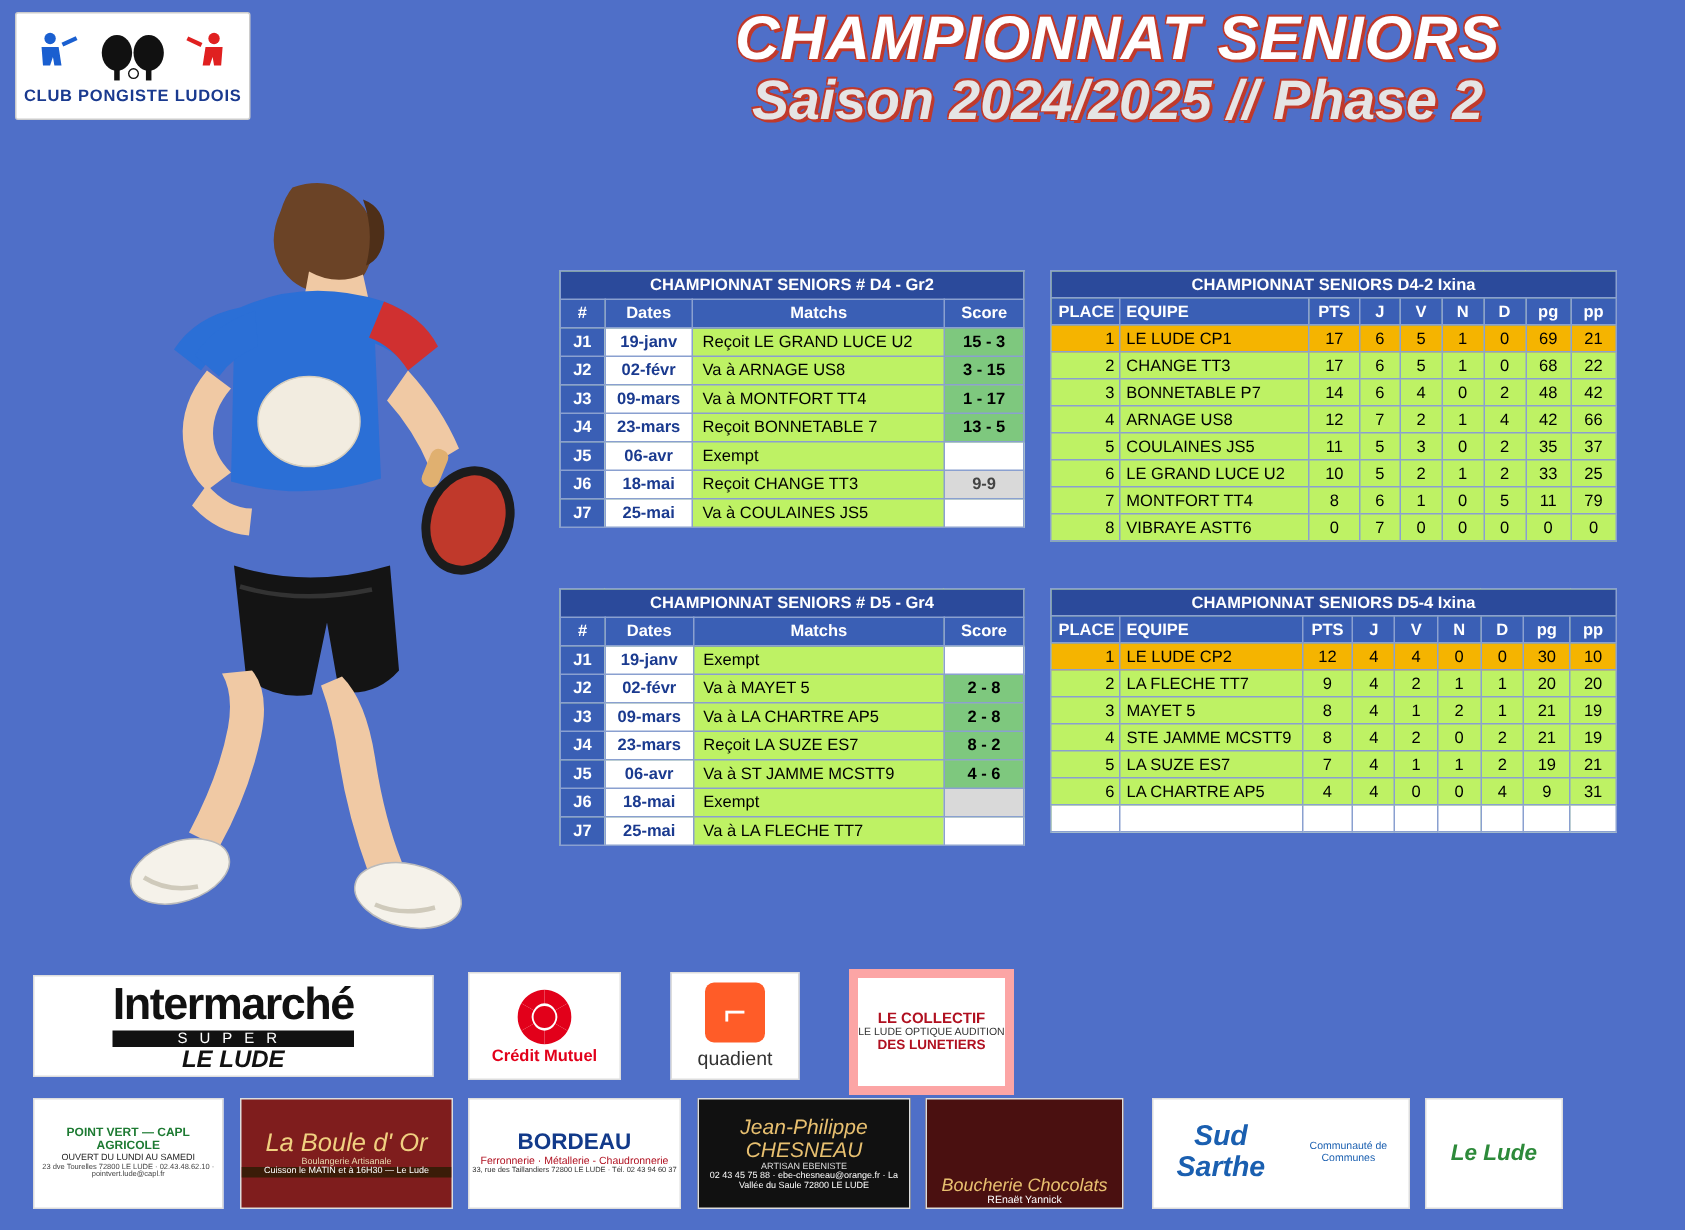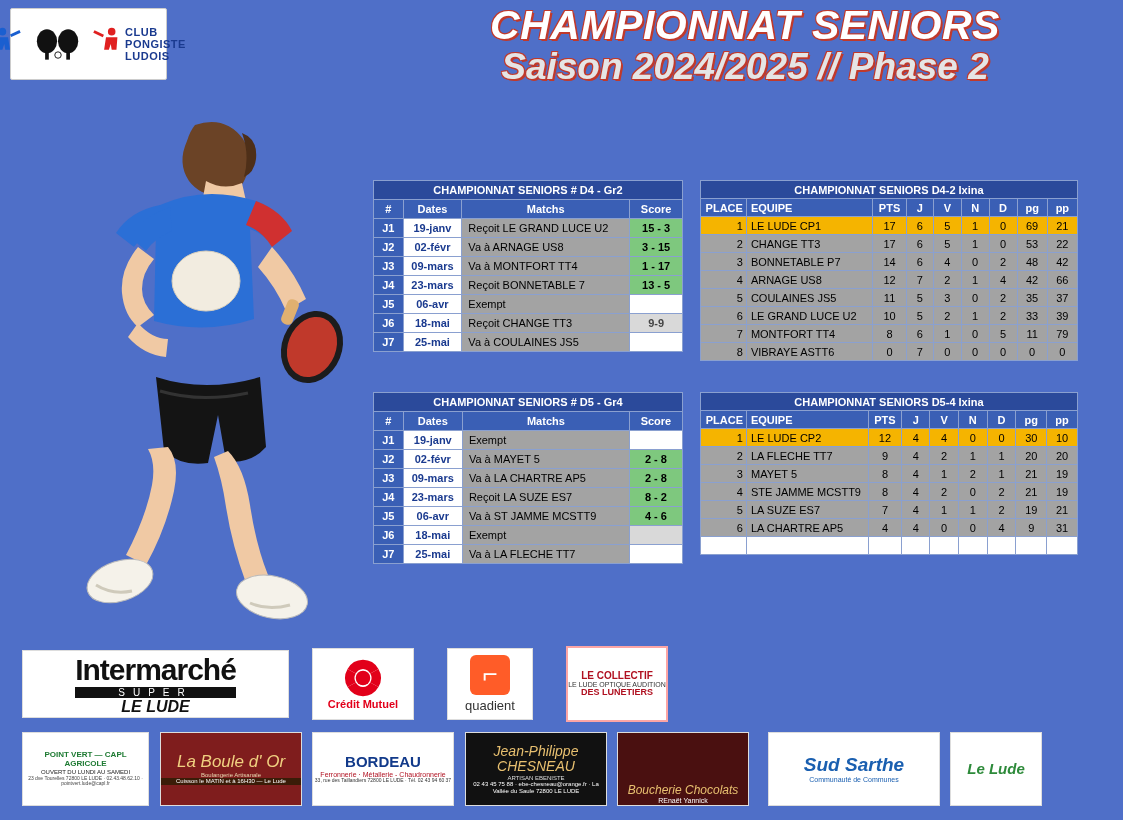--- a/index.html
+++ b/index.html
@@ -6,41 +6,41 @@
   body{
     width:1123px;height:820px;
     background:#4f6fc8;
     font-family:"Liberation Sans", sans-serif;
     position:relative;overflow:hidden;
   }
   
   .logo-box{
     position:absolute;left:10px;top:8px;width:155px;height:70px;
     background:#fff;border:1px solid #ccc;border-radius:2px;
-    display:flex;flex-direction:row;align-items:center;justify-content:center;
+    display:flex;flex-direction:column;align-items:center;justify-content:center;
   }
   .logo-row{display:flex;align-items:center;gap:6px;height:40px;}
   .logo-text{font-size:11px;font-weight:bold;color:#1a3a8f;letter-spacing:.5px;}
   .title-wrap{
     position:absolute;left:380px;top:4px;width:730px;text-align:center;
   }
   .title1{
     font-size:41px;font-weight:bold;font-style:italic;color:#fff;
     text-shadow:2px 2px 0 #c0392b, -1px -1px 0 #c0392b, 1px -1px 0 #c0392b, -1px 1px 0 #c0392b;
     line-height:1.05;letter-spacing:.5px;
   }
   .title2{
     font-size:37px;font-weight:bold;font-style:italic;color:#e5e5e5;
     text-shadow:2px 2px 0 #c0392b, -1px -1px 0 #c0392b, 1px -1px 0 #c0392b, -1px 1px 0 #c0392b;
     line-height:1.1;
   }
   
   .player{position:absolute;left:10px;top:95px;width:350px;height:540px;}
   
-  table{border-collapse:collapse;font-size:11px;background:#a3a3a3;}
+  table{border-collapse:collapse;font-size:11px;background:#bef264;}
   .tbl-match{position:absolute;}
   .tbl-match td,.tbl-match th{border:1px solid #8aa0d0;padding:1px 3px;height:16px;}
   .hdr-blue{
     background:#2b4a9b;color:#fff;font-weight:bold;font-size:11px;
     text-align:center;padding:3px 0;border:1px solid #2b4a9b;
   }
   .sub-hdr{background:#3a5fb5;color:#fff;font-weight:bold;text-align:center;font-size:11px;}
   .j-col{background:#3a5fb5;color:#fff;font-weight:bold;text-align:center;width:24px;}
   .d-col{color:#1a3a8f;font-weight:bold;text-align:center;width:55px;background:#fff;}
   .m-col{text-align:left;padding-left:6px !important;width:170px;color:#000;}
@@ -220,21 +220,21 @@
         <td class="c-num">21</td>
       </tr>
     <tr>
         <td class="c-place">2</td>
         <td class="c-team">CHANGE TT3</td>
         <td class="c-num">17</td>
         <td class="c-num">6</td>
         <td class="c-num">5</td>
         <td class="c-num">1</td>
         <td class="c-num">0</td>
-        <td class="c-num">53</td>
+        <td class="c-num">68</td>
         <td class="c-num">22</td>
       </tr>
     <tr>
         <td class="c-place">3</td>
         <td class="c-team">BONNETABLE P7</td>
         <td class="c-num">14</td>
         <td class="c-num">6</td>
         <td class="c-num">4</td>
         <td class="c-num">0</td>
         <td class="c-num">2</td>
@@ -265,21 +265,21 @@
       </tr>
     <tr>
         <td class="c-place">6</td>
         <td class="c-team">LE GRAND LUCE U2</td>
         <td class="c-num">10</td>
         <td class="c-num">5</td>
         <td class="c-num">2</td>
         <td class="c-num">1</td>
         <td class="c-num">2</td>
         <td class="c-num">33</td>
-        <td class="c-num">39</td>
+        <td class="c-num">25</td>
       </tr>
     <tr>
         <td class="c-place">7</td>
         <td class="c-team">MONTFORT TT4</td>
         <td class="c-num">8</td>
         <td class="c-num">6</td>
         <td class="c-num">1</td>
         <td class="c-num">0</td>
         <td class="c-num">5</td>
         <td class="c-num">11</td>
@@ -476,21 +476,21 @@
       <path d="M13 12 a20 20 0 0 1 17 -10 l0 10 a10 10 0 0 0 -8 5 z" fill="#e2001a"></path>
     </svg>
     <div class="sp-txt" style="font-weight:bold;color:#e2001a;font-size:11px;">Crédit Mutuel</div>
   </div>
 
   <div class="sp" style="left:447px;top:8px;width:84px;height:70px;flex-direction:column;">
     <div style="width:40px;height:40px;background:#ff5c28;border-radius:6px;display:flex;align-items:center;justify-content:center;color:#fff;font-size:26px;font-weight:bold;">⌐</div>
     <div class="sp-txt" style="font-size:13px;color:#333;margin-top:4px;">quadient</div>
   </div>
 
-  <div class="sp" style="left:566px;top:6px;width:98px;height:72px;flex-direction:column;border:2px solid #fca5a5;">
+  <div class="sp" style="left:566px;top:6px;width:98px;height:72px;flex-direction:column;border:6px solid #fca5a5;">
     <div class="sp-txt" style="font-weight:bold;color:#b01020;font-size:10px;">LE COLLECTIF</div>
     <div class="sp-txt" style="font-size:7px;color:#333;">LE LUDE OPTIQUE AUDITION</div>
     <div class="sp-txt" style="font-weight:bold;color:#b01020;font-size:9px;">DES LUNETIERS</div>
   </div>
 
   <div class="sp" style="left:22px;top:92px;width:125px;height:72px;flex-direction:column;">
     <div class="sp-txt" style="font-weight:bold;font-size:8px;color:#1d7a32;">POINT VERT — CAPL AGRICOLE</div>
     <div class="sp-txt" style="font-size:6px;">OUVERT DU LUNDI AU SAMEDI</div>
     <div class="sp-txt" style="font-size:5px;color:#444;">23 dve Tourelles 72800 LE LUDE · 02.43.48.62.10 · pointvert.lude@capl.fr</div>
   </div>
@@ -511,21 +511,21 @@
     <div class="sp-txt" style="font-size:14px;font-style:italic;color:#e8c070;">Jean-Philippe CHESNEAU</div>
     <div class="sp-txt" style="font-size:6px;color:#ddd;">ARTISAN EBENISTE</div>
     <div class="sp-txt" style="font-size:6px;color:#fff;">02 43 45 75 88 · ebe-chesneau@orange.fr · La Vallée du Saule 72800 LE LUDE</div>
   </div>
 
   <div class="sp" style="left:617px;top:92px;width:130px;height:72px;flex-direction:column;background:#4a1010;justify-content:flex-end;">
     <div class="sp-txt" style="font-size:12px;font-style:italic;color:#e8c070;">Boucherie Chocolats</div>
     <div class="sp-txt" style="font-size:7px;color:#fff;">REnaët Yannick</div>
   </div>
 
-  <div class="sp" style="left:768px;top:92px;width:170px;height:72px;flex-direction:column;">
+  <div class="sp" style="left:768px;top:92px;width:170px;height:72px;flex-direction:row;">
     <div class="sp-txt" style="font-size:19px;font-style:italic;color:#1a5fb0;font-weight:bold;">Sud Sarthe</div>
     <div class="sp-txt" style="font-size:7px;color:#1a5fb0;">Communauté de Communes</div>
   </div>
 
   <div class="sp" style="left:950px;top:92px;width:90px;height:72px;flex-direction:column;">
     <div class="sp-txt" style="font-size:15px;font-style:italic;color:#2d8a3a;font-weight:bold;">Le Lude</div>
   </div>
 </div>
 
 </body></html>

